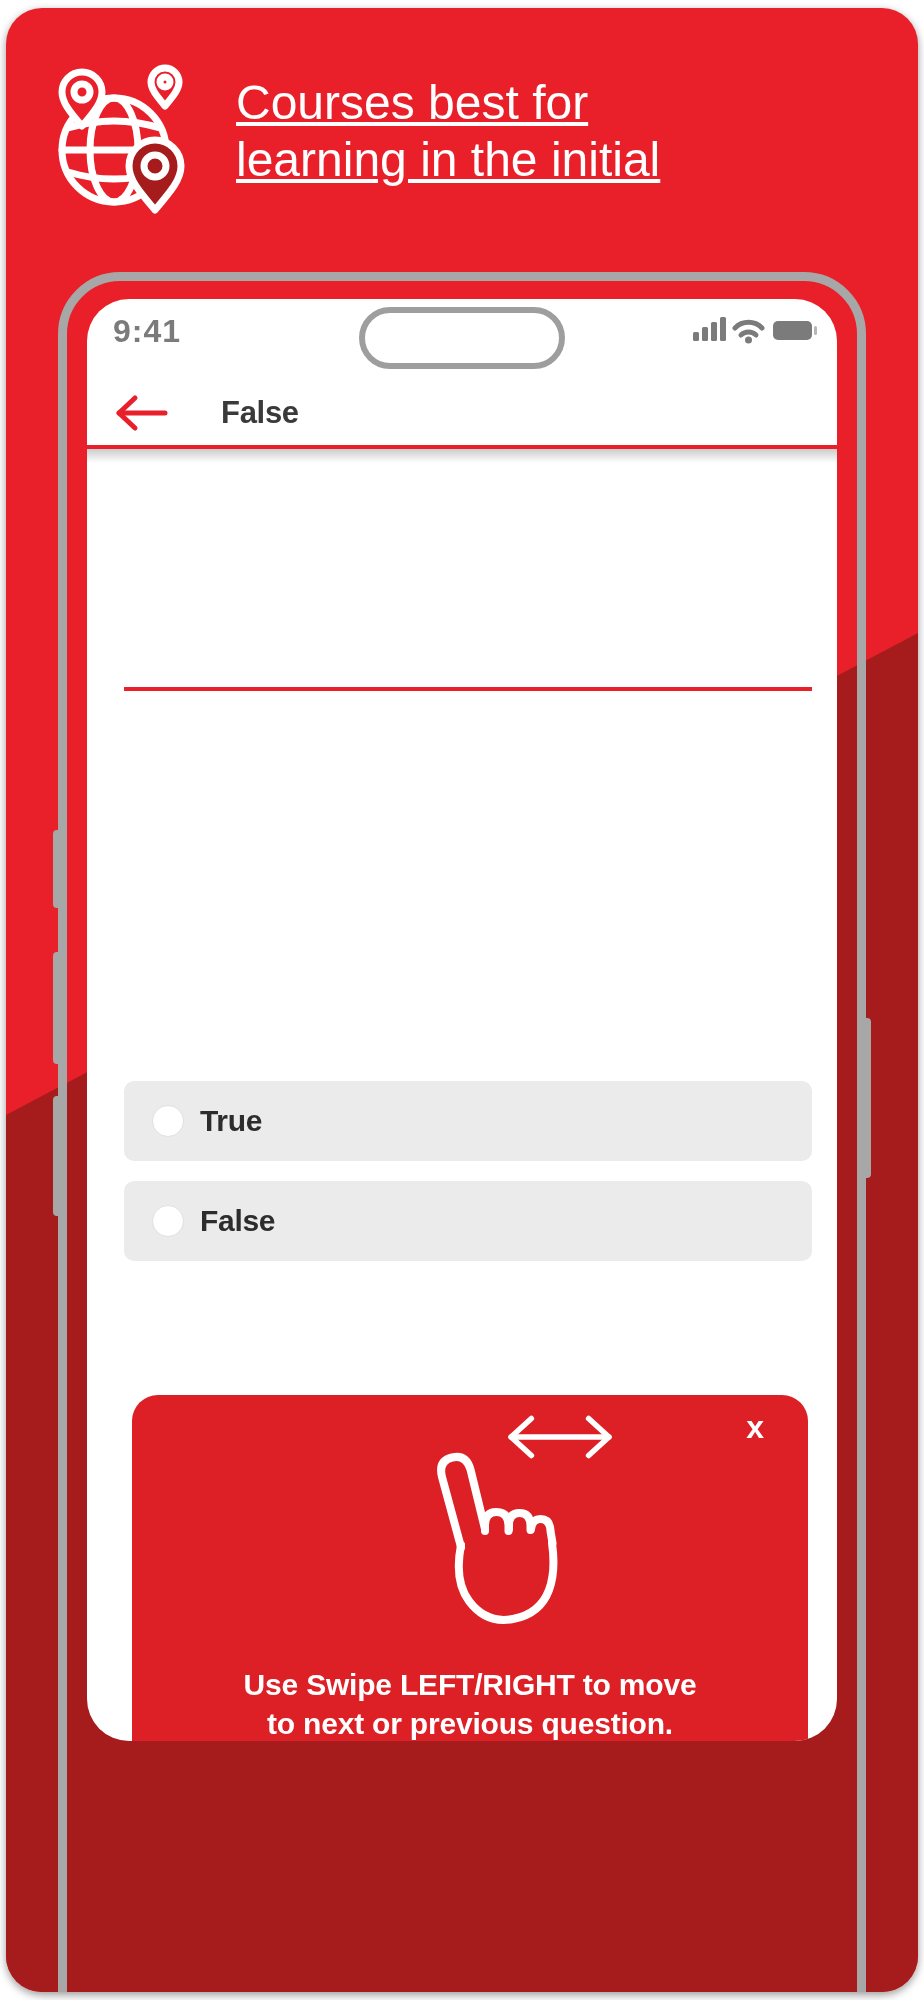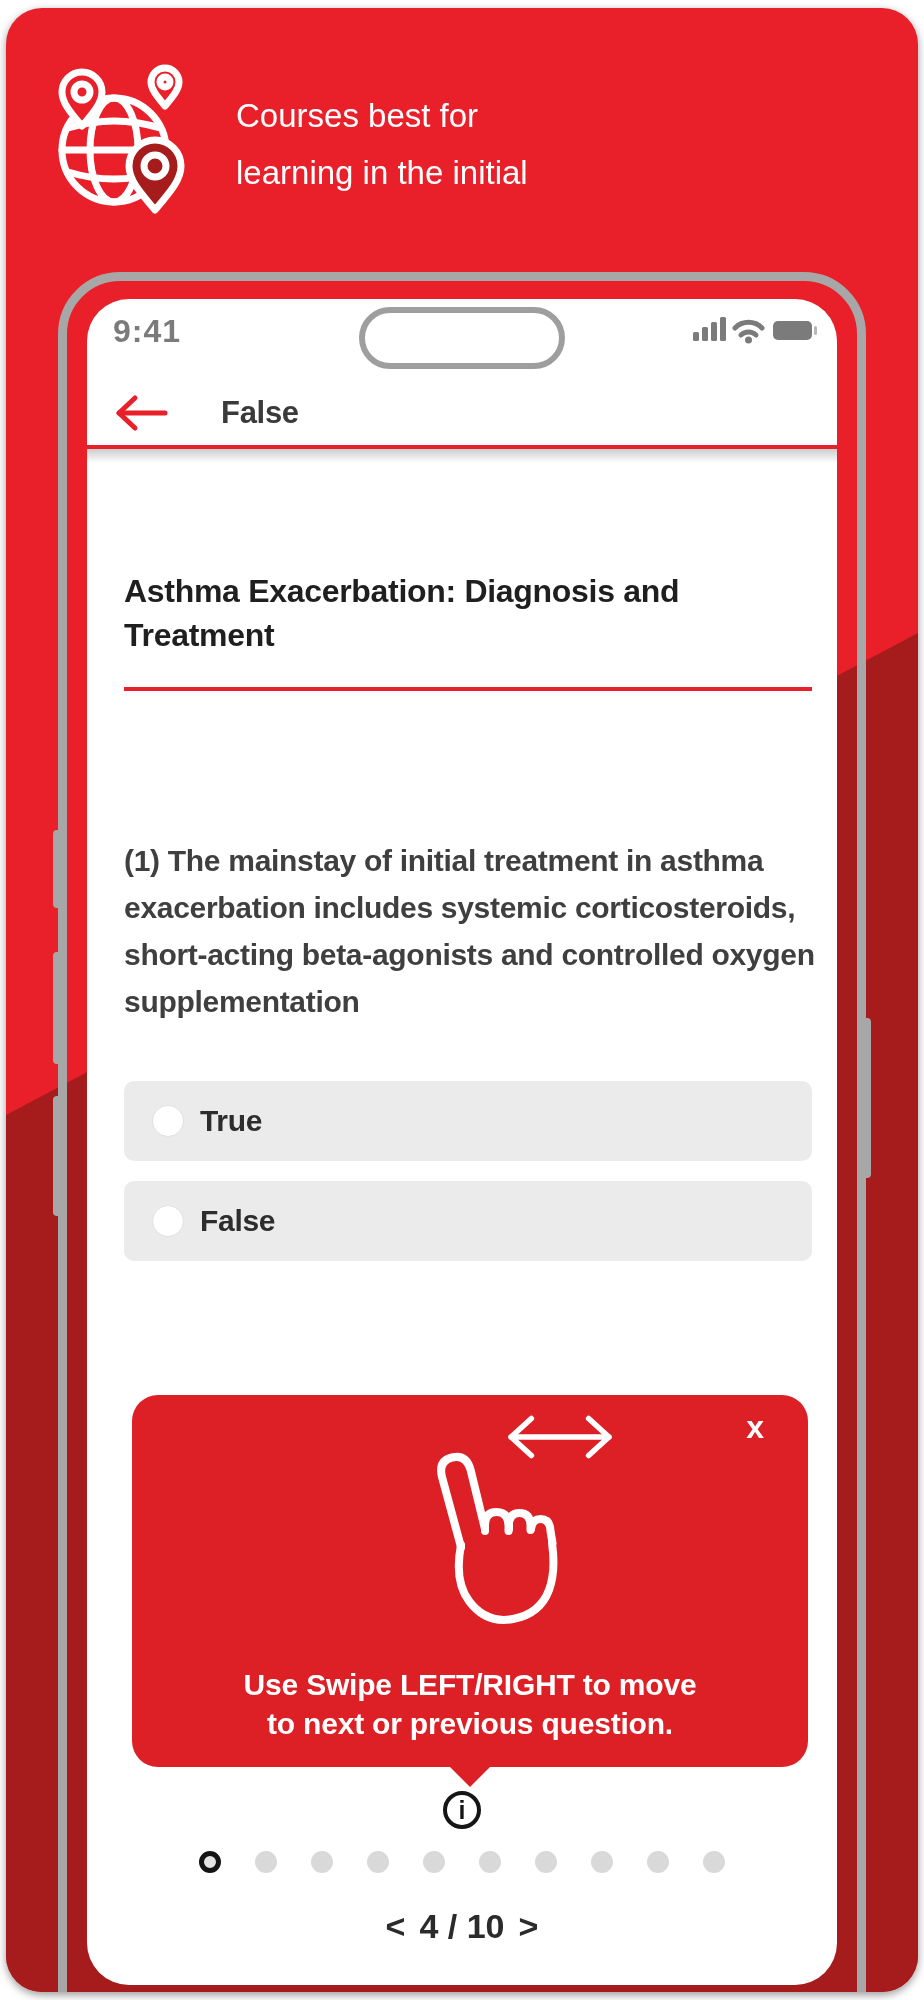--- a/index.html
+++ b/index.html
@@ -6,28 +6,28 @@
   .page{position:relative;width:924px;height:2000px;background:#ffffff;overflow:hidden;
         font-family:"Liberation Sans",sans-serif;}
   
   .card{position:absolute;left:6px;top:8px;width:912px;height:1984px;background:#E9202A;
         border-radius:36px;overflow:hidden;box-shadow:0 3px 9px rgba(0,0,0,.4);}
   .card-dark{position:absolute;inset:0;background:#A61B1B;z-index:1;
         clip-path:polygon(0 1107px,100% 625px,100% 100%,0 100%);}
   
   .banner{position:absolute;left:46px;top:52px;z-index:2;display:flex;align-items:flex-start;}
   .banner svg{display:block;}
-  .banner-text{margin-left:42px;margin-top:27px;color:#ffffff;font-size:33px;line-height:57px;font-weight:400;}
+  .banner-text{margin-left:42px;margin-top:14px;color:#ffffff;font-size:48px;line-height:57px;font-weight:400;text-decoration:underline;}
   
   .phone{position:absolute;left:52px;top:264px;width:808px;height:1790px;z-index:3;}
   .side-btn{position:absolute;background:#A7A7A7;width:8px;}
   .btn-l{left:-5px;border-radius:4px 0 0 4px;}
   .btn-r{right:-5px;border-radius:0 4px 4px 0;}
   .frame{position:absolute;inset:0;border:9px solid #A7A7A7;border-radius:62px;box-sizing:border-box;}
-  .screen{position:absolute;left:29px;top:27px;width:750px;height:1686px;background:#ffffff;
+  .screen{position:absolute;left:29px;top:27px;width:750px;height:1442px;background:#ffffff;
           border-radius:42px;overflow:hidden;}
   
   .time{position:absolute;left:26px;top:14px;font-size:32px;font-weight:600;color:#7B7B7B;letter-spacing:1px;}
   .notch{position:absolute;left:50%;top:8px;transform:translateX(-50%);width:206px;height:62px;
          border:6px solid #9E9E9E;border-radius:40px;box-sizing:border-box;background:#ffffff;}
   .sicons{position:absolute;right:20px;top:15px;}
   
   .back{position:absolute;left:26px;top:94px;width:56px;height:40px;cursor:pointer;}
   .nav-title{position:absolute;left:134px;top:96px;font-size:31px;font-weight:bold;color:#3A3A3A;letter-spacing:-0.3px;}
   .divider{position:absolute;left:0;top:146px;width:100%;height:4px;background:#E8202A;}
@@ -132,23 +132,21 @@
         <div class="back">
           <svg width="56" height="40" viewBox="0 0 56 40" fill="none" stroke="#E8202A" stroke-width="5" stroke-linecap="round" stroke-linejoin="round">
             <path d="M52 20 H6"></path>
               <path d="M22 5 L6 20 L22 35"></path>
           </svg>
         </div>
         <div class="nav-title">False</div>
         <div class="divider"></div>
         <div class="divider-shadow"></div>
 
-        <div class="course-title">Asthma Exacerbation: Diagnosis and Treatment</div>
         <div class="title-line"></div>
-        <div class="question">(1) The mainstay of initial treatment in asthma exacerbation includes systemic corticosteroids, short-acting beta-agonists and controlled oxygen supplementation</div>
 
         <div class="option opt-true">
           <div class="radio"></div>
           <div class="opt-label">True</div>
         </div>
         <div class="option opt-false">
           <div class="radio"></div>
           <div class="opt-label">False</div>
         </div>
 

